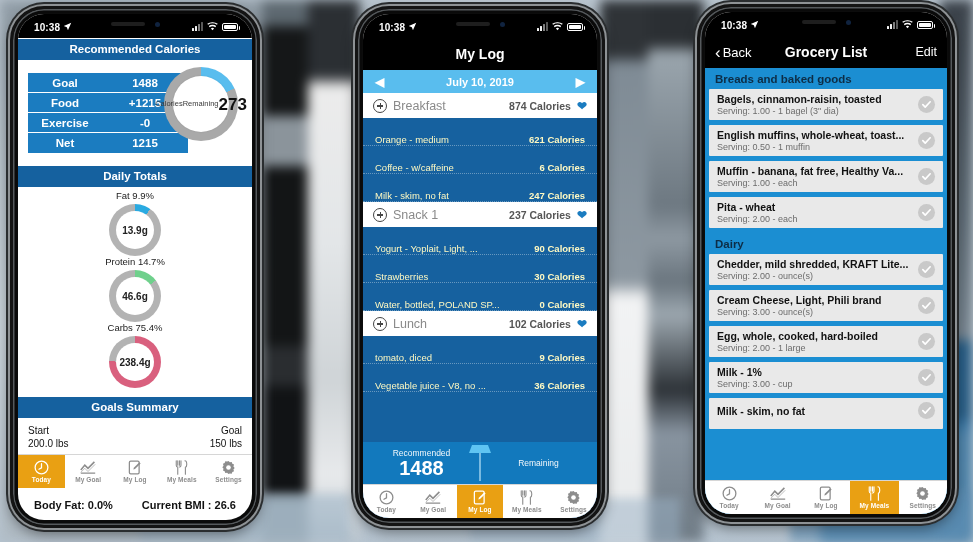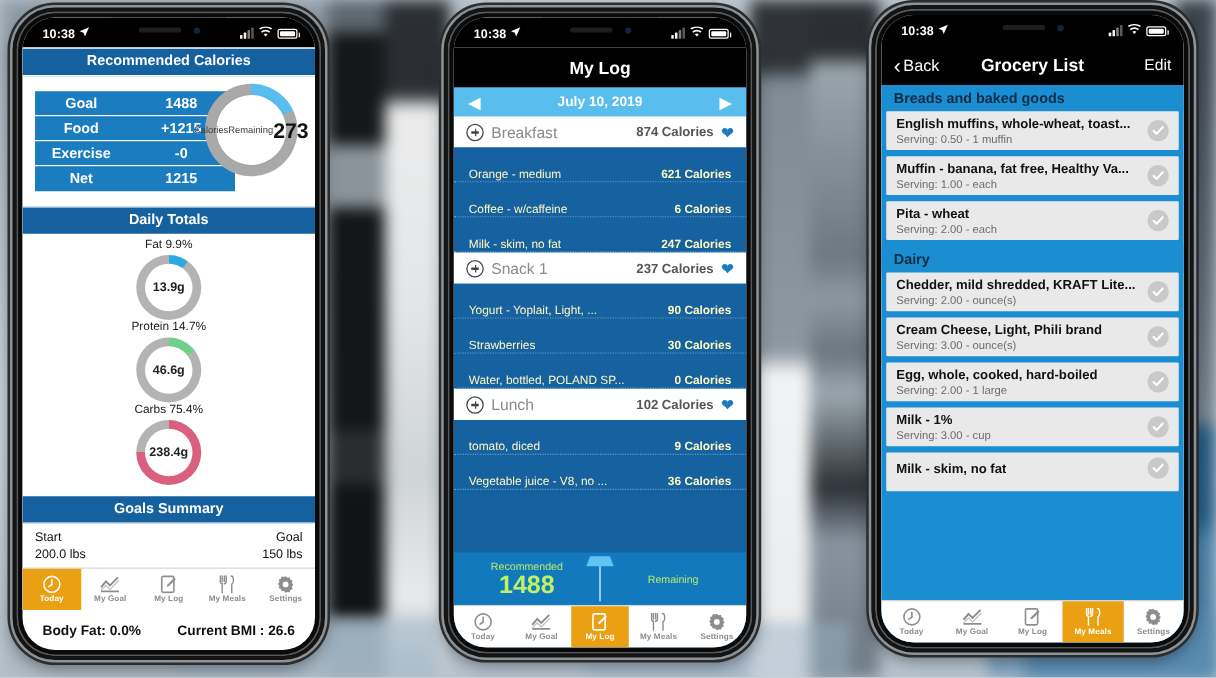--- a/index.html
+++ b/index.html
@@ -145,21 +145,21 @@
   .plus::before,.plus::after{content:"";position:absolute;background:#444;}
   .plus::before{left:3px;right:3px;top:5.7px;height:1.4px;}
   .plus::after{top:3px;bottom:3px;left:5.7px;width:1.4px;}
   .meal-r { display:flex; align-items:center; gap:6px; color:#555; font-size:10.5px; font-weight:bold; }
   .heart { color:#1b7cc0; font-size:12px; }
   .food-row { background:#16619f; height:28px; display:flex; align-items:flex-end; justify-content:space-between;
               padding:0 12px; color:#fef9c3; border-bottom:1px dotted rgba(255,255,255,.35); }
   .food-n { font-size:9.5px; }
   .food-c { font-size:9.5px; font-weight:bold; }
   .summary-bar { position:absolute; left:0; right:0; bottom:34px; height:42px; background:#1279bd;
-                 display:flex; align-items:center; color:#bef264; }
+                 display:flex; align-items:center; color:#ffffff; }
   .sb-col { flex:1; text-align:center; }
   .sb-lbl { font-size:8.5px; opacity:.95; }
   .sb-num { font-size:20px; font-weight:bold; line-height:1.05; }
   .lamp { position:absolute; left:50%; transform:translateX(-50%); top:2px; }
 
   
   .p3-body { height: calc(100% - 56px); background:#1b8ed2; position:relative; overflow:hidden; }
   .g-hdr { background:#1b8ed2; color:#0d2d46; font-weight:bold; font-size:11.5px; padding:5px 10px 4px; }
   .g-item { background:#e9e9e9; margin:0 4px 5px; padding:4px 8px; display:flex; align-items:center;
             justify-content:space-between; border-radius:1px; }
@@ -572,20 +572,31 @@
         </div>
         <div class="title">Grocery List</div>
         <div class="nav-btn">Edit</div>
       </div>
 
       <div class="p3-body">
         <div id="grocery-list">
             <div class="g-hdr">Breads and baked goods</div>
             <div class="g-item">
               <div class="g-txt">
+                <div class="g-name">Bagels, cinnamon-raisin, toasted</div>
+                <div class="g-sub">Serving: 1.00 - 1 bagel (3" dia)</div>
+              </div>
+              <span class="g-chk">
+                <svg width="11" height="11" viewBox="0 0 12 12">
+                  <path d="M2 6.2 4.6 8.8 10 3" fill="none" stroke="#fff" stroke-width="1.8" stroke-linecap="round" stroke-linejoin="round"></path>
+                </svg>
+              </span>
+            </div>
+            <div class="g-item">
+              <div class="g-txt">
                 <div class="g-name">English muffins, whole-wheat, toast...</div>
                 <div class="g-sub">Serving: 0.50 - 1 muffin</div>
               </div>
               <span class="g-chk">
                 <svg width="11" height="11" viewBox="0 0 12 12">
                   <path d="M2 6.2 4.6 8.8 10 3" fill="none" stroke="#fff" stroke-width="1.8" stroke-linecap="round" stroke-linejoin="round"></path>
                 </svg>
               </span>
             </div>
             <div class="g-item">

